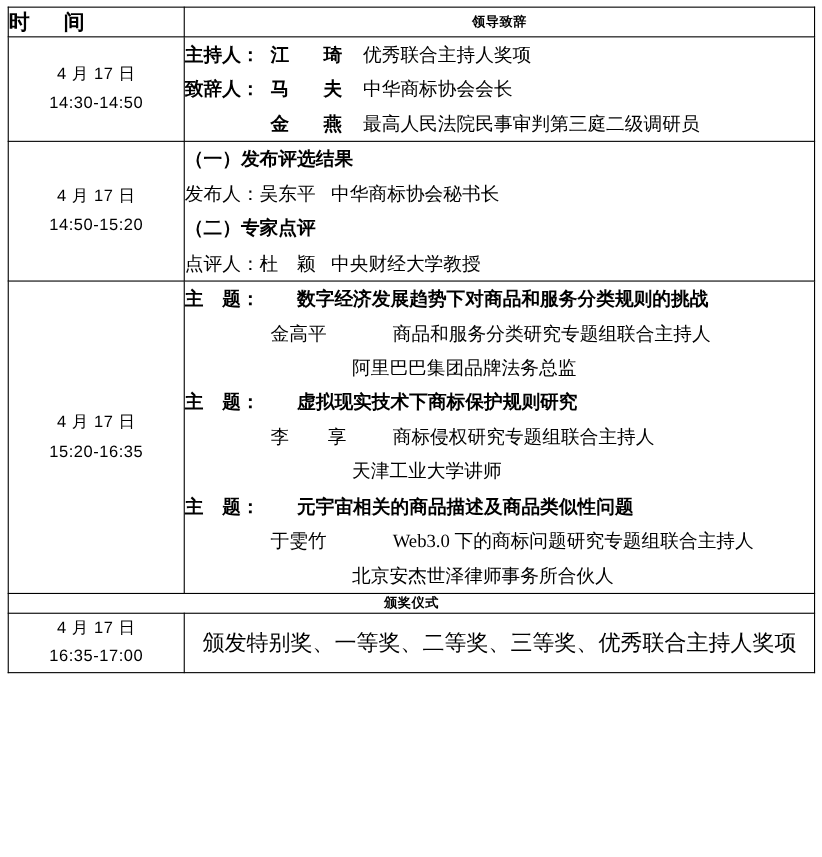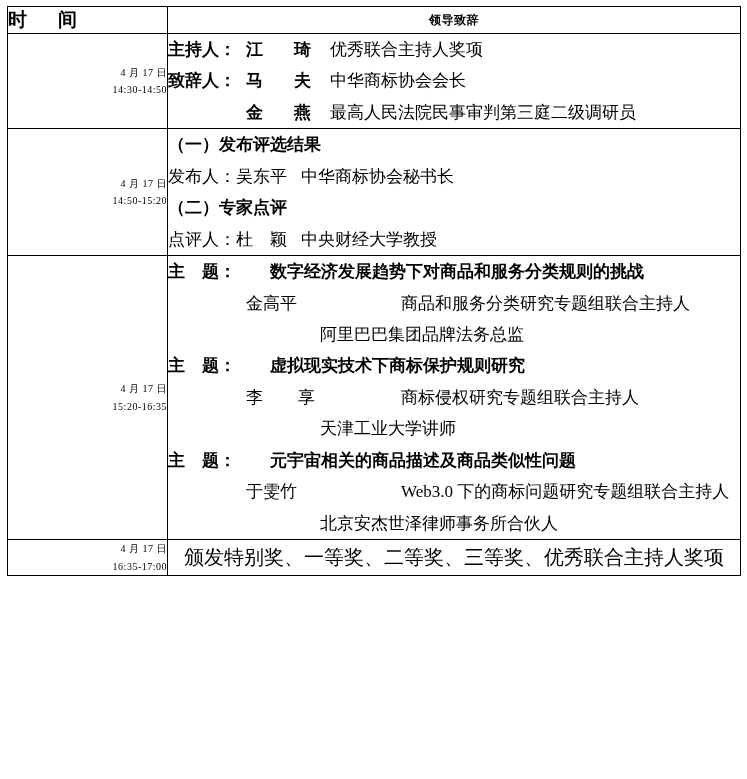--- a/index.html
+++ b/index.html
@@ -27,23 +27,23 @@
   }
   table.agenda td {
     border: 1px solid #000000;
     vertical-align: middle;
     padding: 0;
   }
   .col-time { width: 160px; }
   .col-body { width: 573px; }
 
   .time-cell {
-    text-align: right;
-    font-family: Liberation Serif, serif;
-    font-size: 10px;
+    text-align: center;
+    font-family: Liberation Sans, sans-serif;
+    font-size: 15px;
     line-height: 1.75;
     letter-spacing: 0.5px;
     padding: 6px 2px;
     white-space: pre-line;
   }
   .header-time {
     text-align: left;
     font-family: "DejaVu Serif", "Liberation Serif", serif;
     font-weight: bold;
     font-size: 19px;
@@ -107,21 +107,20 @@
   .speaker-name {
     display: inline-block;
     width: 74px;
     flex: 0 0 auto;
   }
   .speaker-name.sp {
     letter-spacing: 9px;
   }
   .speaker-aff {
     padding-left: 0px;
-    margin-left: 44px;
   }
   .speaker-aff2 {
     padding-left: 152px;
   }
   .award-text {
     text-align: center;
     font-family: "DejaVu Serif", "Liberation Serif", serif;
     font-size: 20px;
     padding: 16px 10px;
   }
@@ -227,20 +226,23 @@
             <span class="speaker-name">于雯竹</span>
             <span class="speaker-aff">Web3.0 下的商标问题研究专题组联合主持人</span>
           </div>
           <div>
             <span class="speaker-aff2">北京安杰世泽律师事务所合伙人</span>
           </div>
 
         </td>
       </tr>
 
+      <tr>
+        <td class="section-title" colspan="2">颁奖仪式</td>
+      </tr>
 
       <tr>
         <td class="time-cell">4 月 17 日
 16:35-17:00</td>
         <td class="award-text">颁发特别奖、一等奖、二等奖、三等奖、优秀联合主持人奖项</td>
       </tr>
 
     </tbody>
   </table>
 </div>

